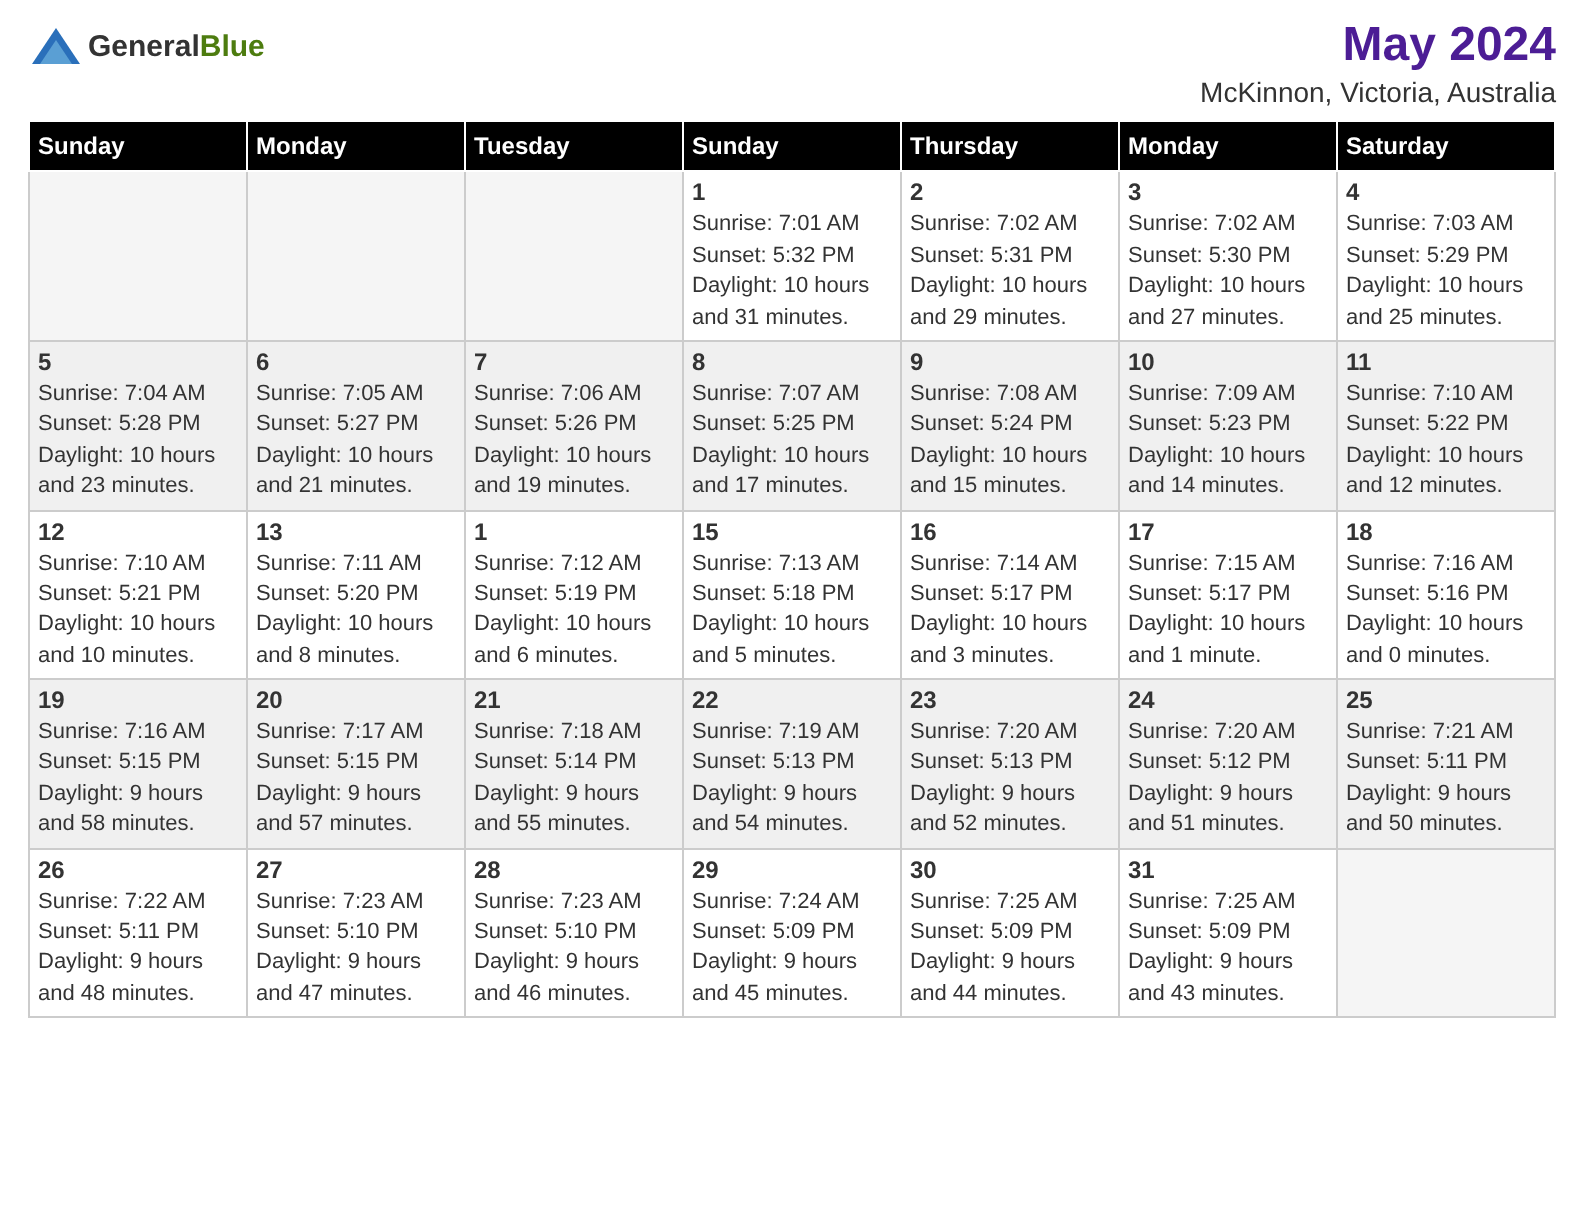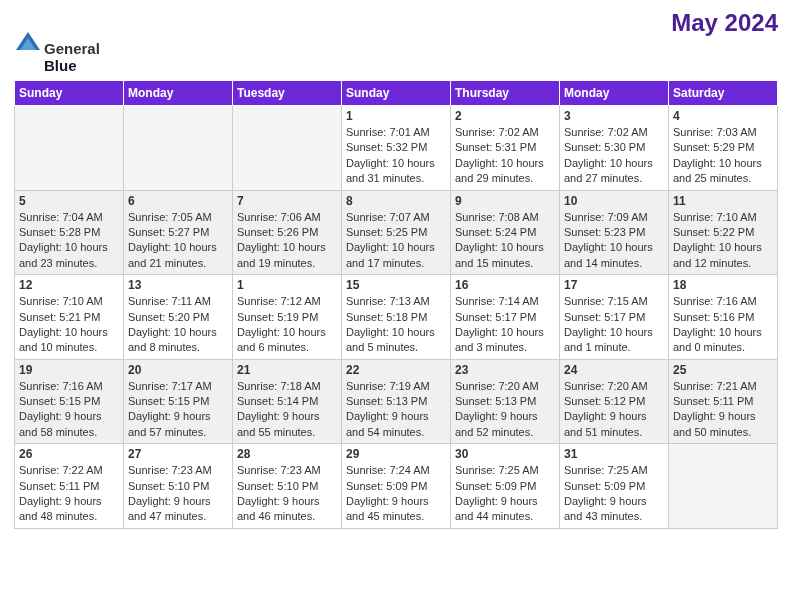--- a/index.html
+++ b/index.html
@@ -22,33 +22,32 @@
       align-items: flex-start;
       margin-bottom: 6px;
     }
     .logo {
       display: flex;
       align-items: center;
       gap: 0px;
     }
     .logo-text {
       display: flex;
-      flex-direction: column;
+      flex-direction: row;
       line-height: 1.1;
-      margin-top: 31px;
     }
     .logo-general {
       font-size: 15px;
       font-weight: bold;
       color: #333;
     }
     .logo-blue {
       font-size: 15px;
       font-weight: bold;
-      color: #0f172a;
+      color: #4d7c0f;
     }
     .logo-icon {
       width: 28px;
       height: 28px;
       margin-right: 2px;
     }
     .title-block {
       text-align: right;
     }
     .month-title {
@@ -61,21 +60,21 @@
       font-size: 14px;
       color: #333;
       margin-top: 2px;
     }
     .calendar {
       width: 100%;
       border-collapse: collapse;
       table-layout: fixed;
     }
     .calendar th {
-      background-color: #6d28d9;
+      background-color: #000000;
       color: #fff;
       font-size: 12px;
       font-weight: bold;
       padding: 5px 4px;
       text-align: left;
       border: 1px solid #fff;
     }
     .calendar td {
       border: 1px solid #ccc;
       vertical-align: top;
@@ -113,20 +112,21 @@
         <polygon points="14,4 26,22 2,22" fill="#2a6fba"></polygon>
         <polygon points="14,10 22,22 6,22" fill="#5a9fd4"></polygon>
       </svg>
       <div class="logo-text">
         <span class="logo-general">General</span>
         <span class="logo-blue">Blue</span>
       </div>
     </div>
     <div class="title-block">
       <div class="month-title">May 2024</div>
+      <div class="location">McKinnon, Victoria, Australia</div>
     </div>
   </div>
 
   <table class="calendar">
     <thead>
       <tr>
         <th>Sunday</th>
         <th>Monday</th>
         <th>Tuesday</th>
         <th>Sunday</th>

